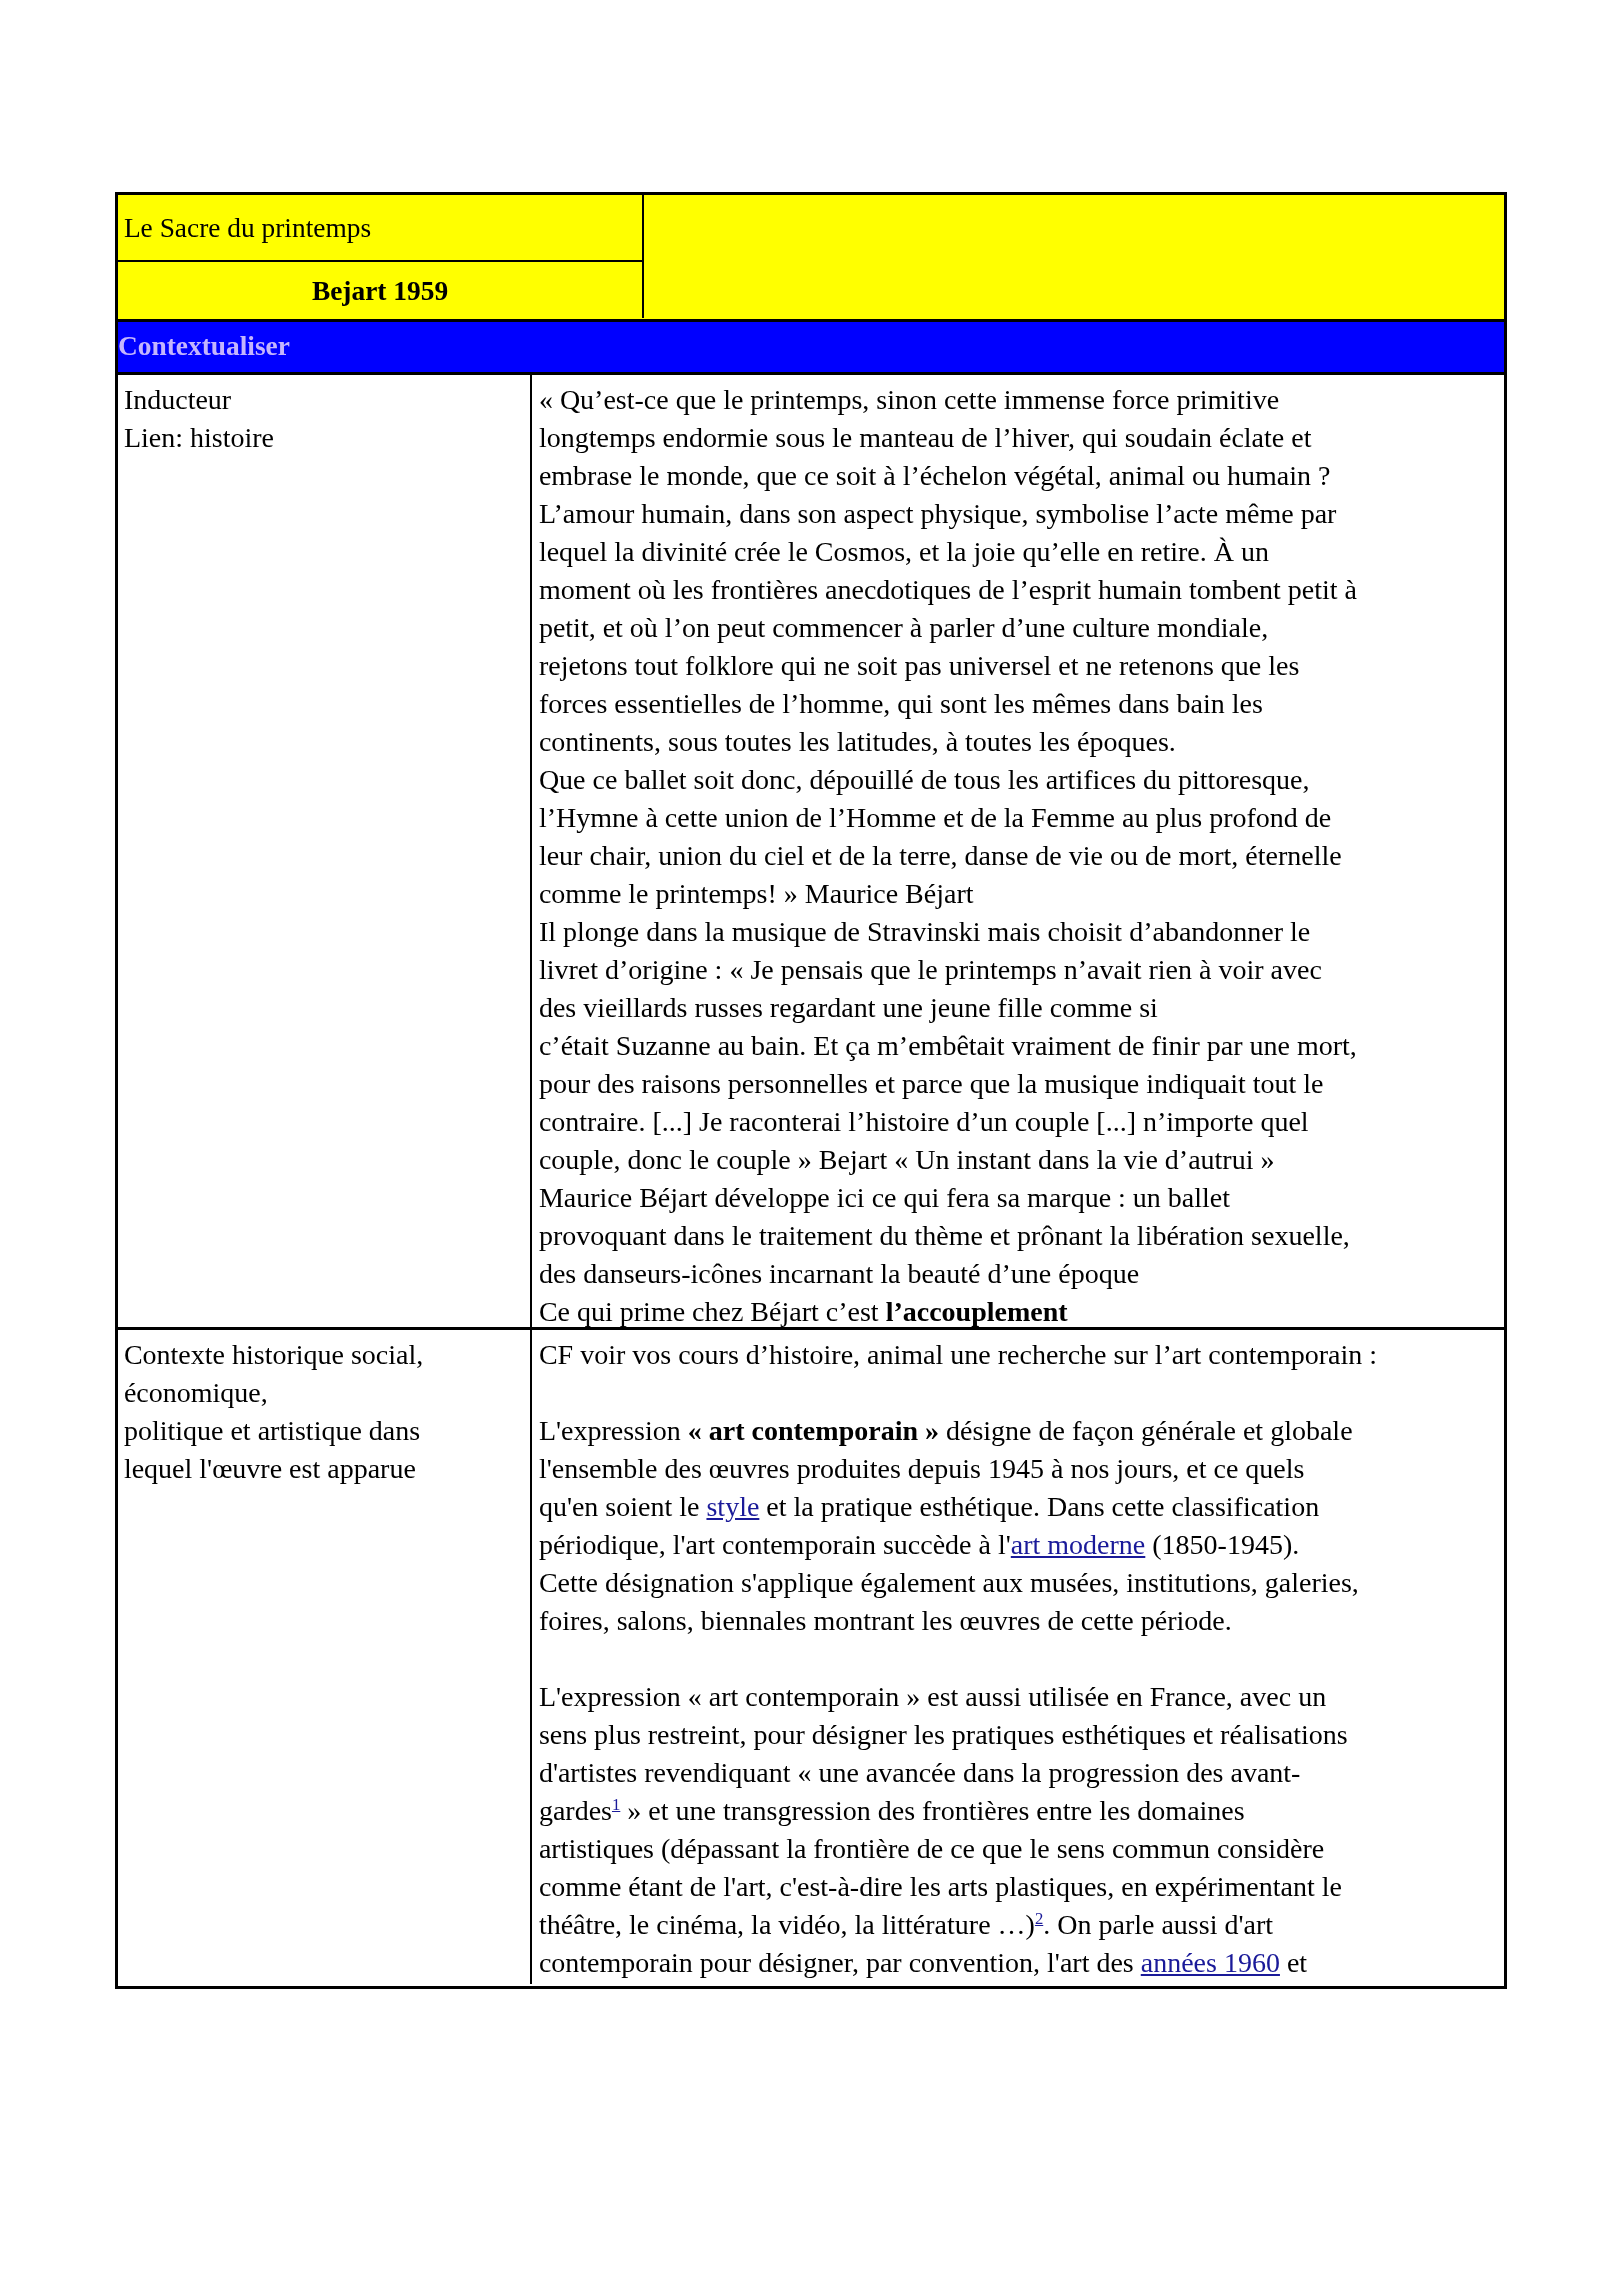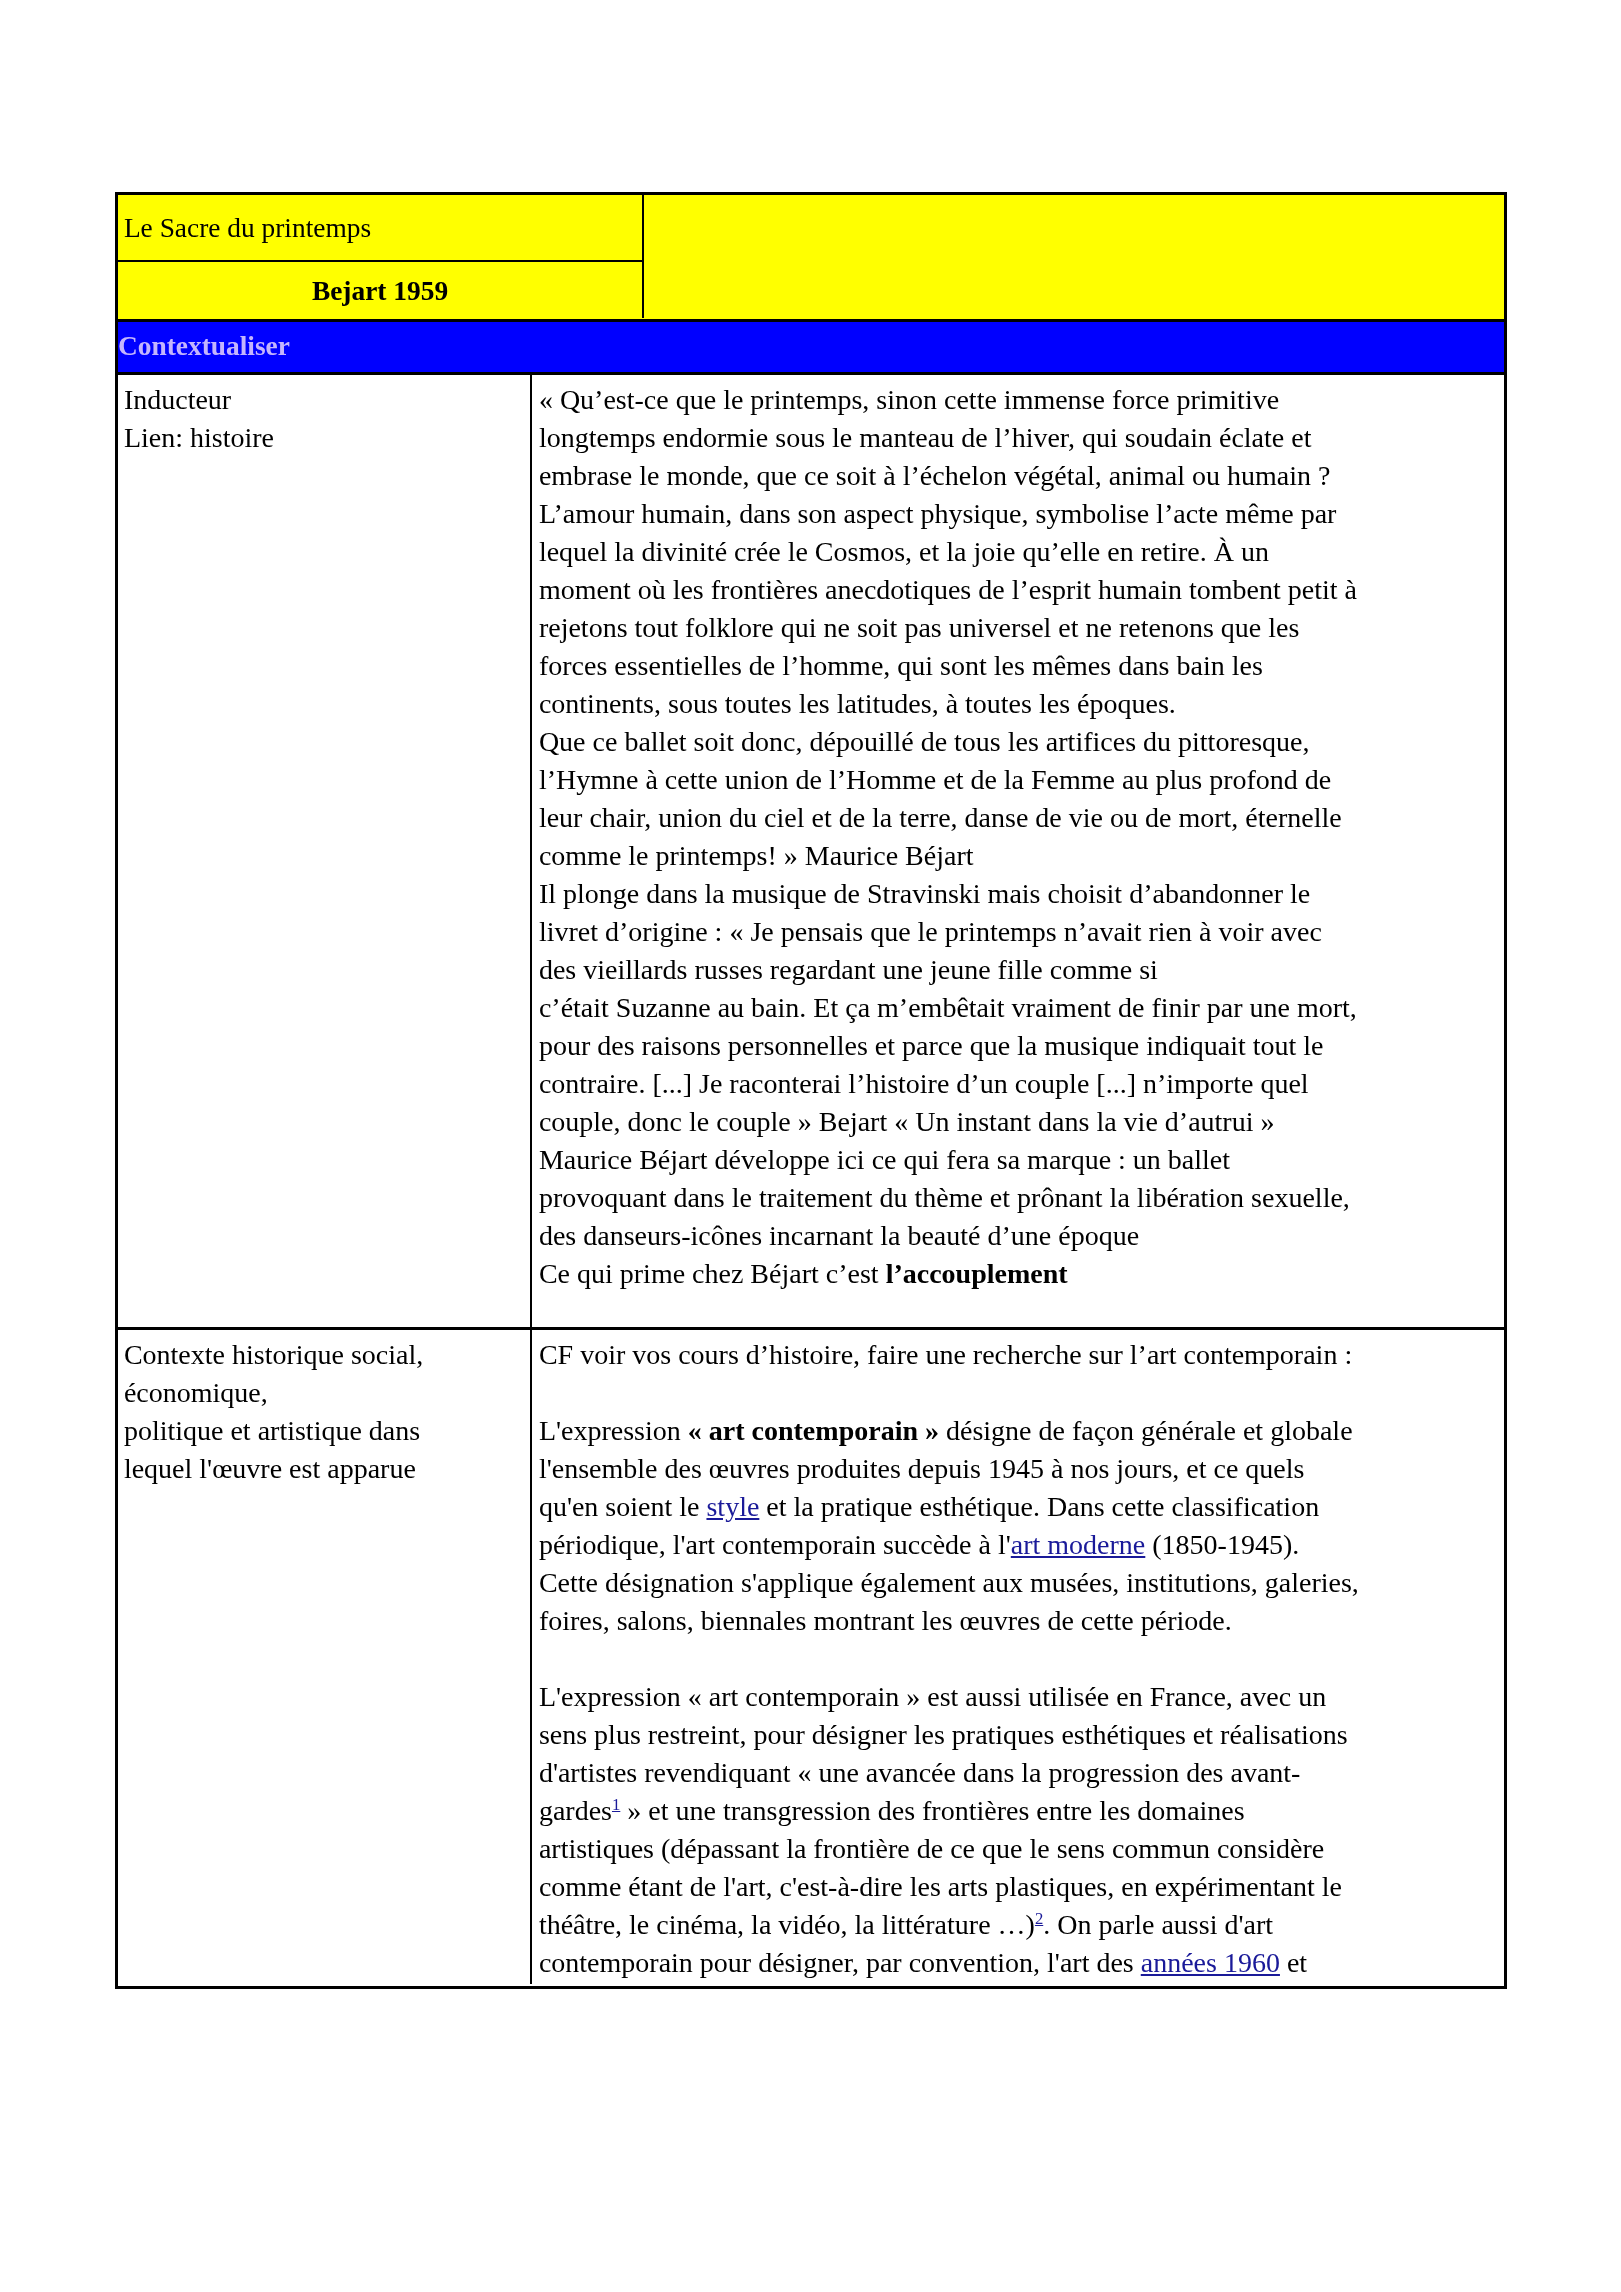--- a/index.html
+++ b/index.html
@@ -59,20 +59,21 @@
         <span class="line">Inducteur</span>
         <span class="line">Lien: histoire</span>
       </div>
       <div class="cell-r">
         <span class="line">« Qu’est-ce que le printemps, sinon cette immense force primitive</span>
         <span class="line">longtemps endormie sous le manteau de l’hiver, qui soudain éclate et</span>
         <span class="line">embrase le monde, que ce soit à l’échelon végétal, animal ou humain ?</span>
         <span class="line">L’amour humain, dans son aspect physique, symbolise l’acte même par</span>
         <span class="line">lequel la divinité crée le Cosmos, et la joie qu’elle en retire. À un</span>
         <span class="line">moment où les frontières anecdotiques de l’esprit humain tombent petit à</span>
+        <span class="line">petit, et où l’on peut commencer à parler d’une culture mondiale,</span>
         <span class="line">rejetons tout folklore qui ne soit pas universel et ne retenons que les</span>
         <span class="line">forces essentielles de l’homme, qui sont les mêmes dans bain les</span>
         <span class="line">continents, sous toutes les latitudes, à toutes les époques.</span>
         <span class="line">Que ce ballet soit donc, dépouillé de tous les artifices du pittoresque,</span>
         <span class="line">l’Hymne à cette union de l’Homme et de la Femme au plus profond de</span>
         <span class="line">leur chair, union du ciel et de la terre, danse de vie ou de mort, éternelle</span>
         <span class="line">comme le printemps! » Maurice Béjart</span>
         <span class="line">Il plonge dans la musique de Stravinski mais choisit d’abandonner le</span>
         <span class="line">livret d’origine : « Je pensais que le printemps n’avait rien à voir avec</span>
         <span class="line">des vieillards russes regardant une jeune fille comme si</span>
@@ -88,21 +89,21 @@
     </div>
 
     <div class="row row2">
       <div class="cell-l">
         <span class="line">Contexte historique social,</span>
         <span class="line">économique,</span>
         <span class="line">politique et artistique dans</span>
         <span class="line">lequel l'œuvre est apparue</span>
       </div>
       <div class="cell-r">
-        <span class="line">CF voir vos cours d’histoire, faire une recherche sur l’art contemporain :</span>
+        <span class="line">CF voir vos cours d’histoire, animal une recherche sur l’art contemporain :</span>
         <span class="blank"></span>
 
         <span class="line"><span>L'expression </span><span class="b">« art contemporain »</span><span> désigne de façon générale et globale</span></span>
         <span class="line">l'ensemble des œuvres produites depuis 1945 à nos jours, et ce quels</span>
         <span class="line"><span>qu'en soient le </span><a class="link" href="#">style</a><span> et la pratique esthétique. Dans cette classification</span></span>
         <span class="line"><span>périodique, l'art contemporain succède à l'</span><a class="link" href="#">art moderne</a><span> (1850-1945).</span></span>
         <span class="line">Cette désignation s'applique également aux musées, institutions, galeries,</span>
         <span class="line">foires, salons, biennales montrant les œuvres de cette période.</span>
         <span class="blank"></span>
 

